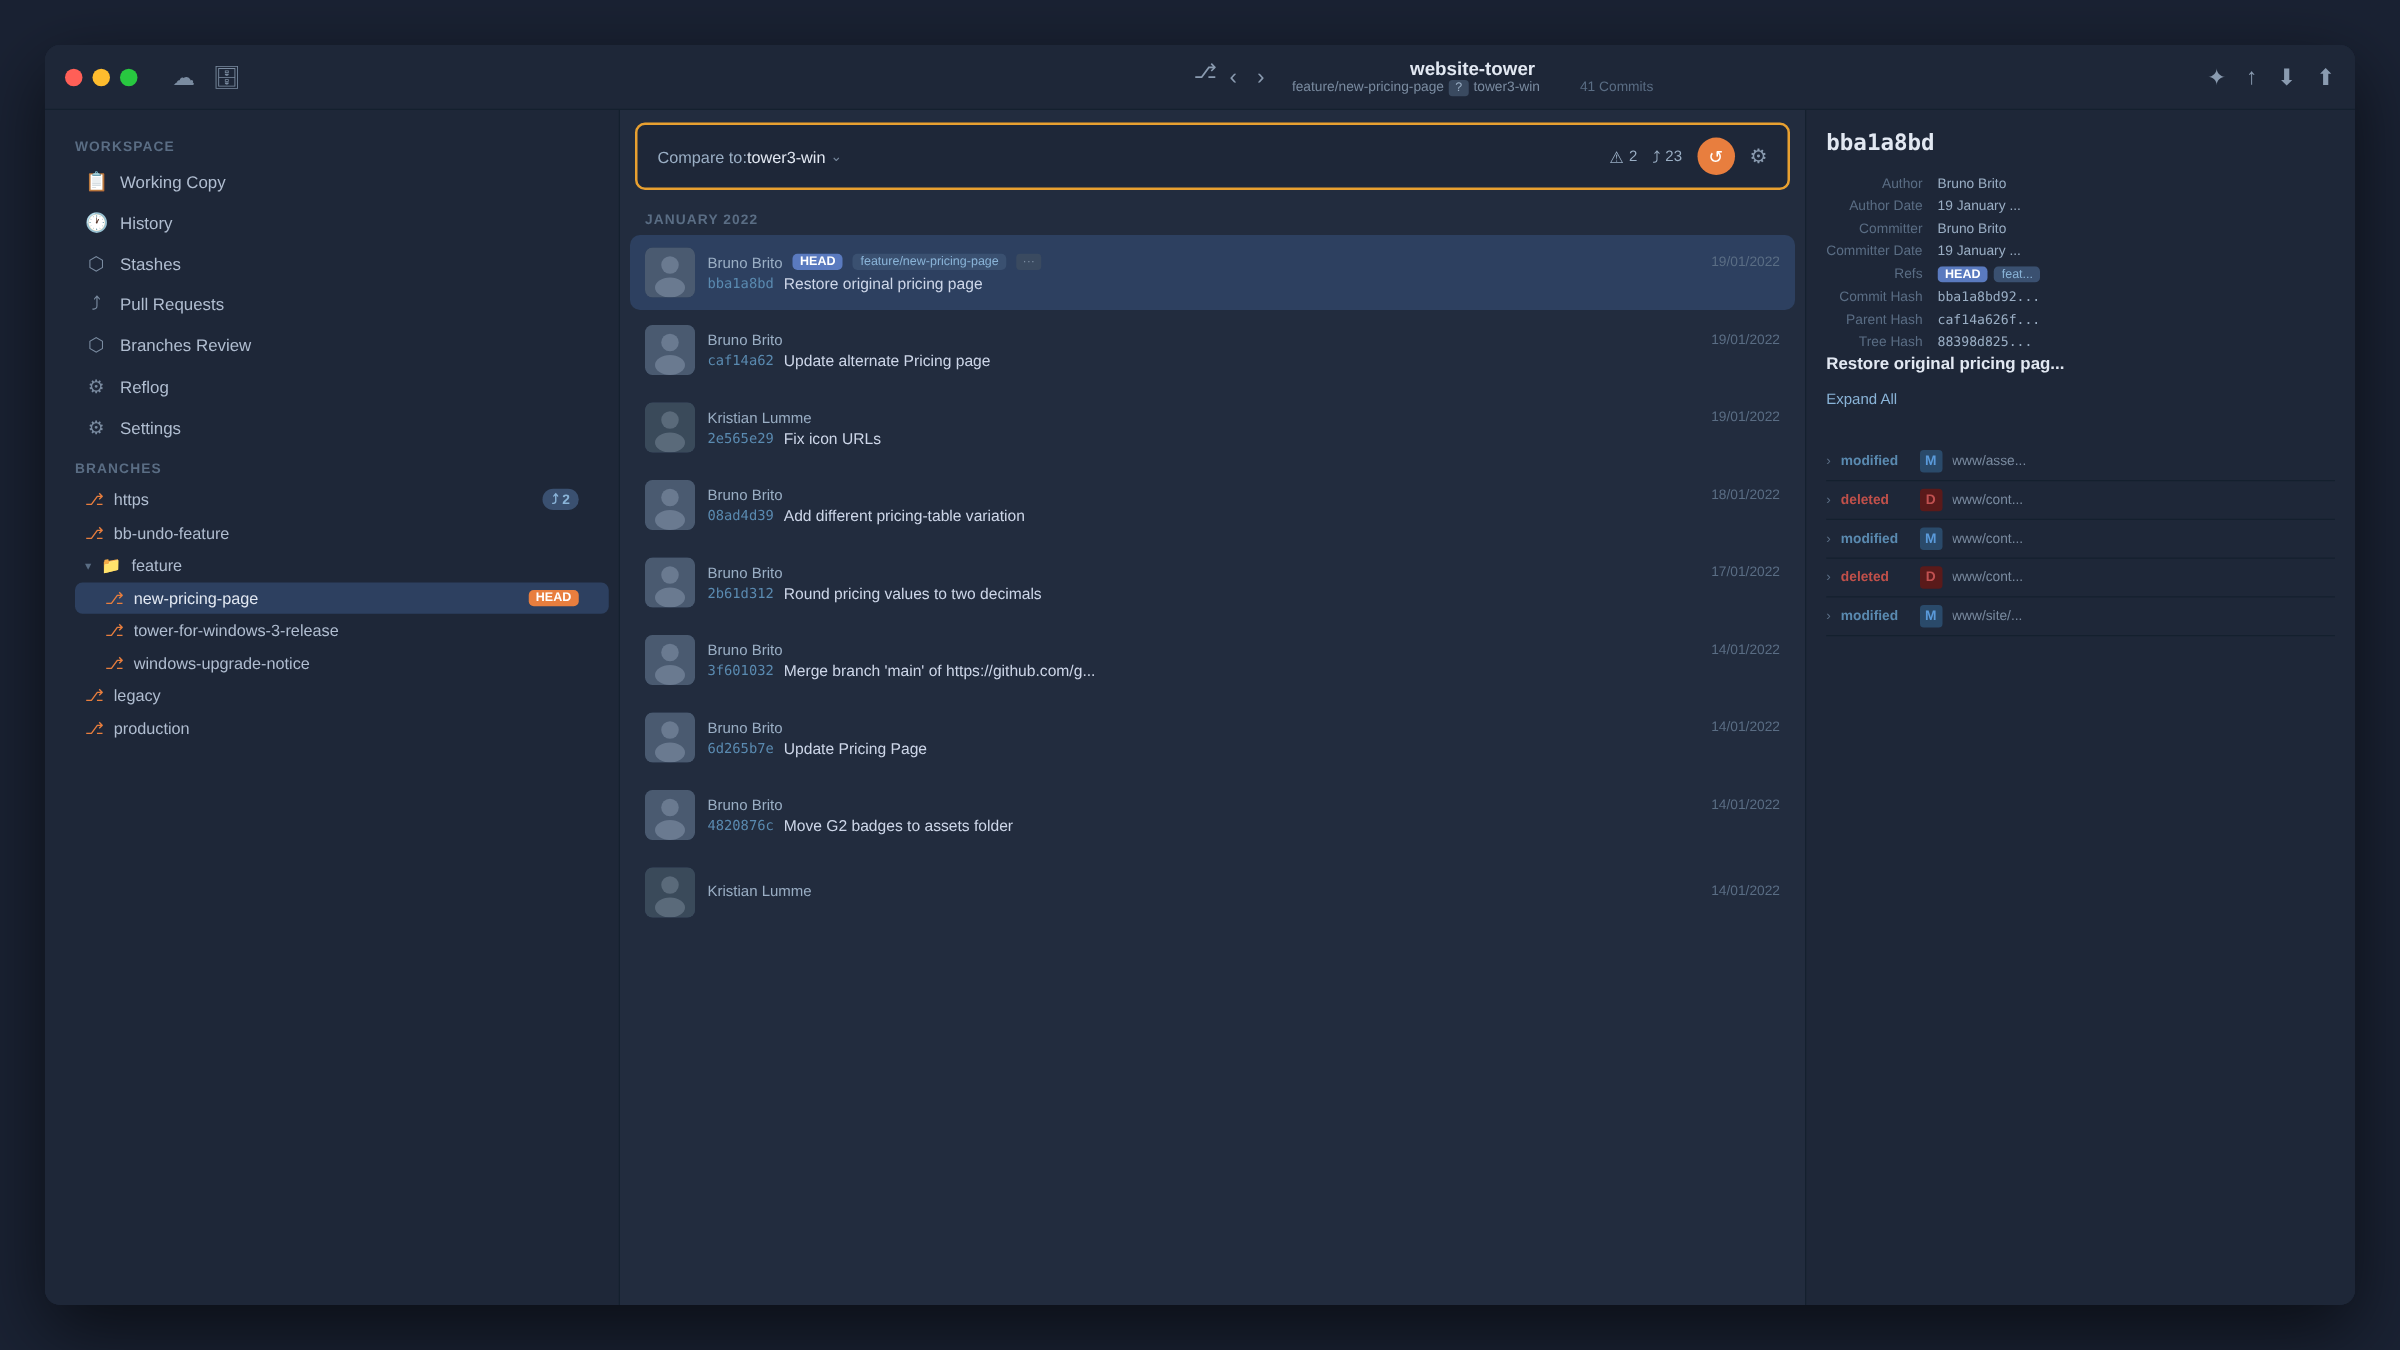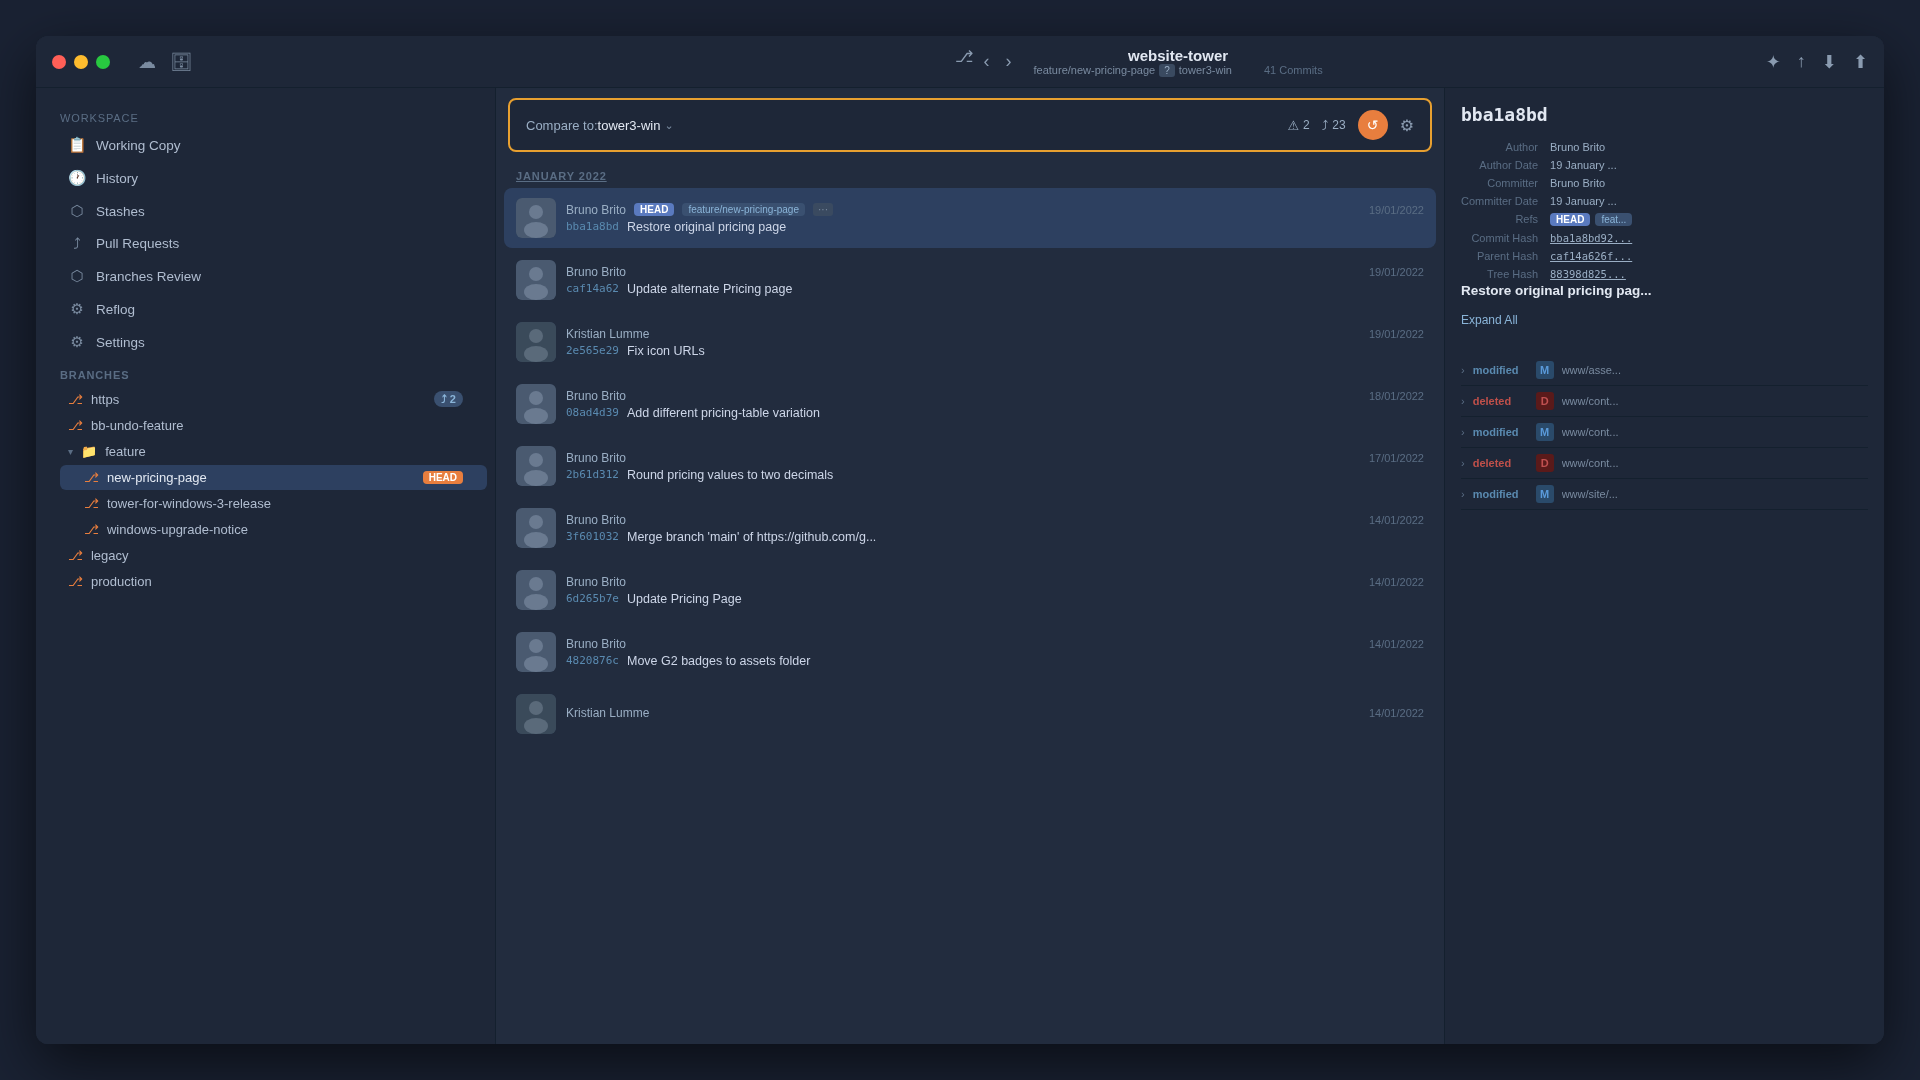--- a/index.html
+++ b/index.html
@@ -145,21 +145,21 @@
       width: 460px;
       background: #1e2738;
       flex-shrink: 0;
       overflow-y: auto;
       border-right: 1px solid #14202e;
       padding: 16px 0;
     }
 
     .sidebar-section-label {
       font-size: 11px;
-      font-weight: 400;
+      font-weight: 700;
       color: #5a6d84;
       text-transform: uppercase;
       letter-spacing: 0.08em;
       padding: 8px 24px 4px;
     }
 
     .sidebar-item {
       display: flex;
       align-items: center;
       gap: 10px;
@@ -339,21 +339,20 @@
       padding: 0 8px;
     }
 
     .month-label {
       font-size: 11px;
       font-weight: 600;
       color: #5a6d84;
       text-transform: uppercase;
       letter-spacing: 0.08em;
       padding: 8px 12px 4px;
-      text-decoration: underline;
     }
 
     .commit-row {
       display: flex;
       align-items: center;
       gap: 10px;
       padding: 10px 12px;
       cursor: pointer;
       border-radius: 8px;
       margin: 2px 0;
@@ -473,21 +472,20 @@
       font-size: 11px;
       color: #9aaec4;
       overflow: hidden;
       text-overflow: ellipsis;
       white-space: nowrap;
     }
 
     .detail-val.hash-val {
       font-family: 'SF Mono', 'Monaco', monospace;
       font-size: 10.5px;
-      text-decoration: underline;
     }
 
     .detail-tags {
       display: flex;
       gap: 5px;
       align-items: center;
     }
 
     .commit-title-area {
       font-size: 13.5px;

